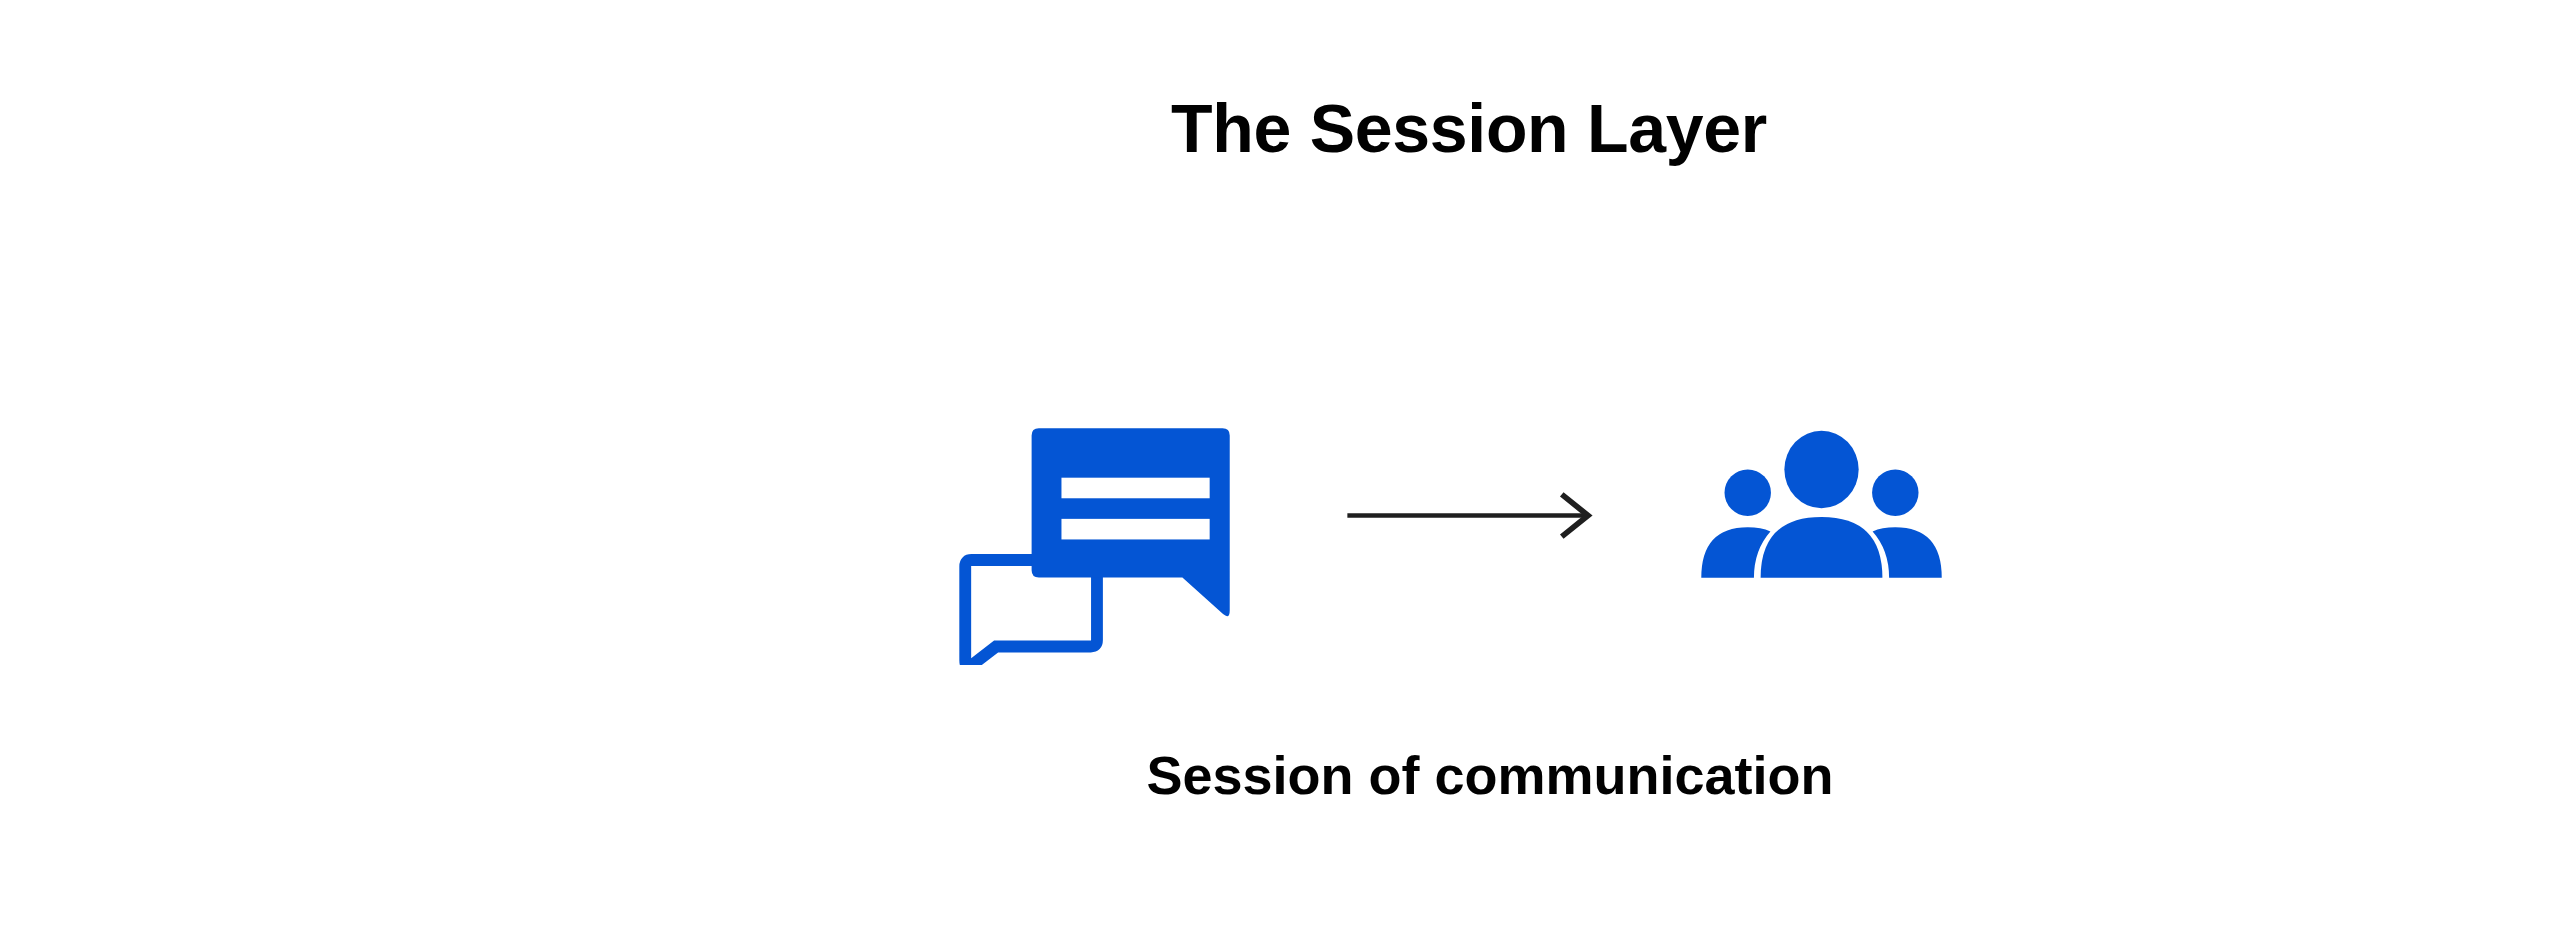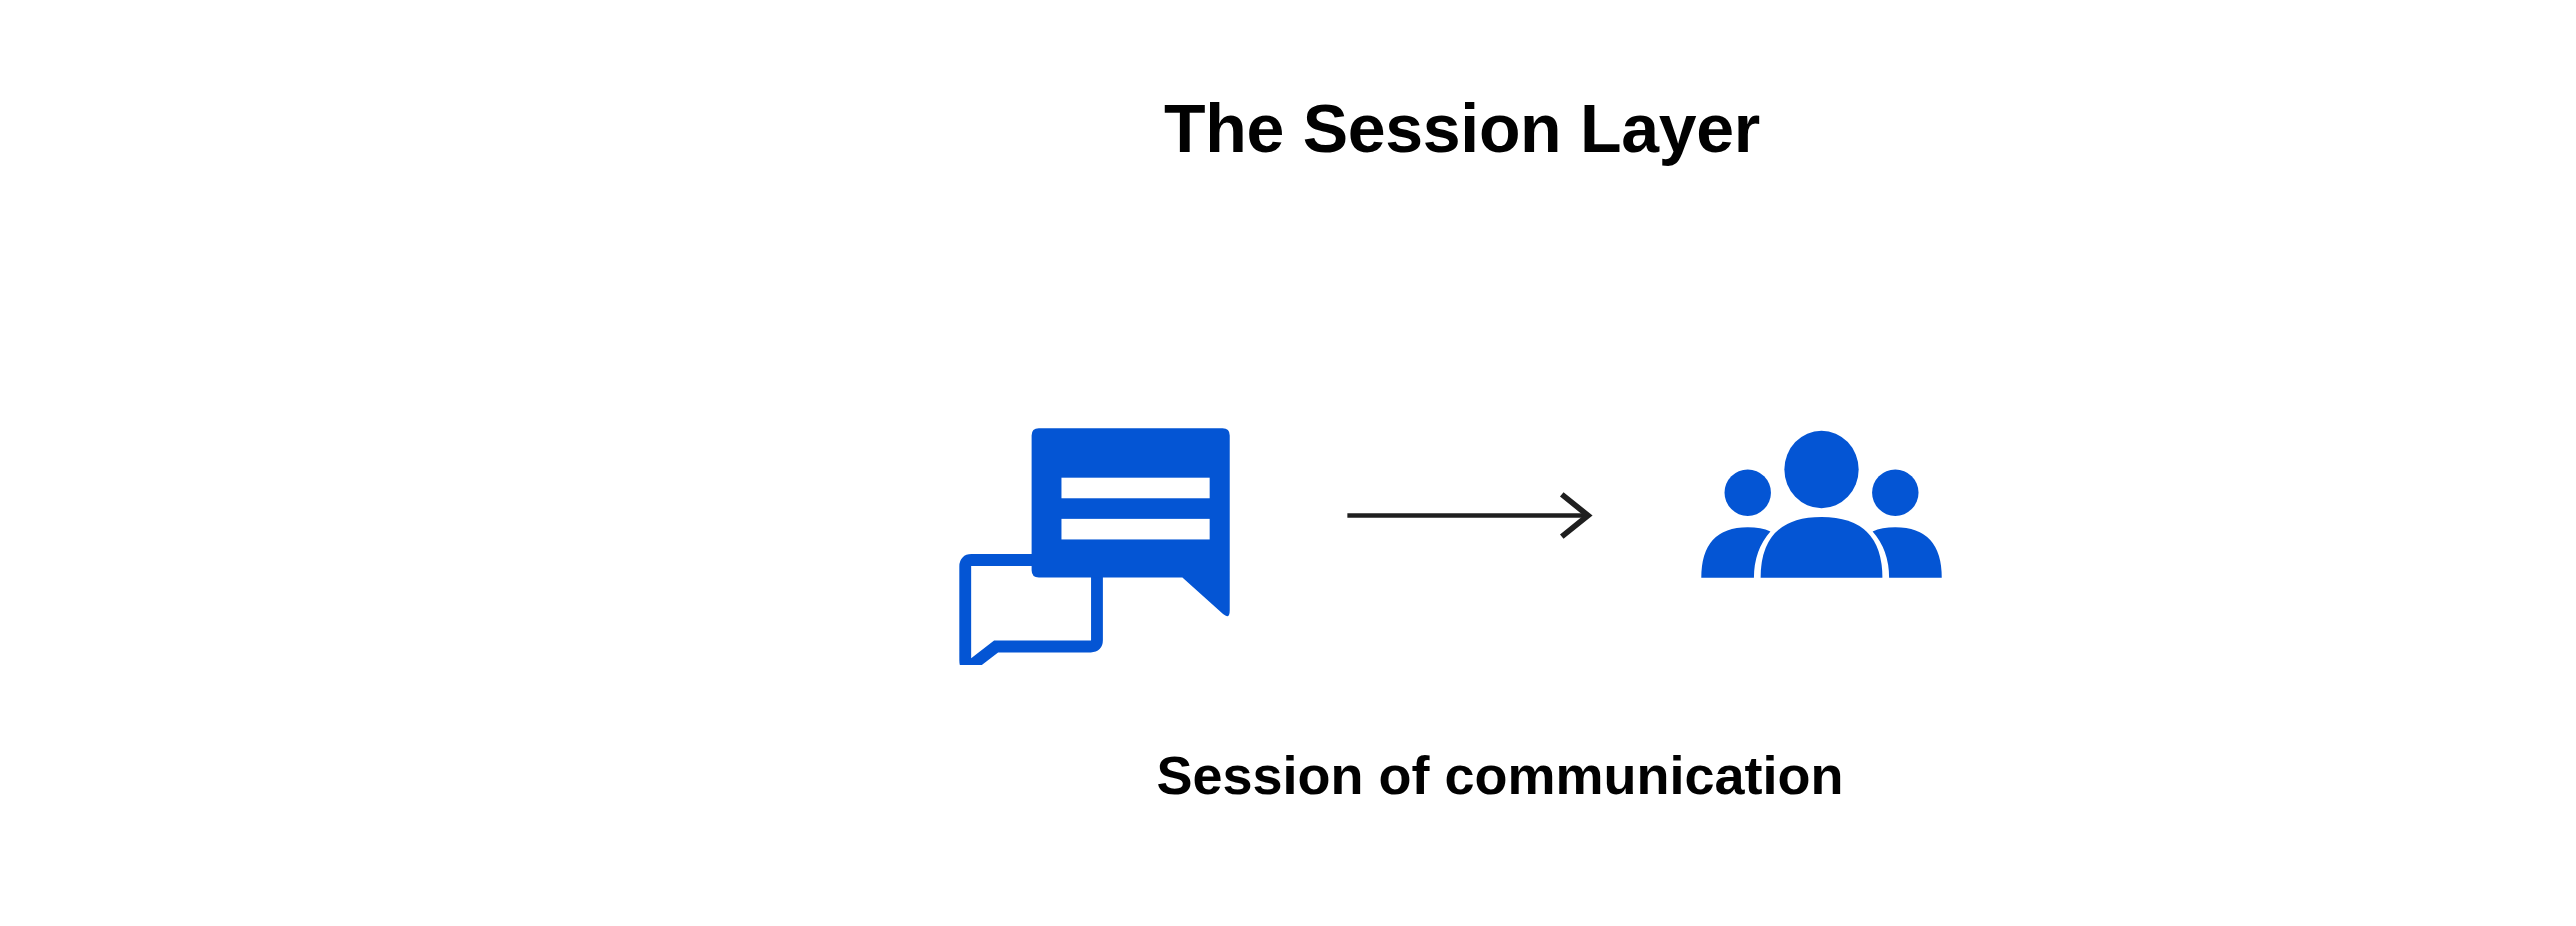--- a/index.html
+++ b/index.html
@@ -81,26 +81,26 @@
     font-size: 54px;
     font-weight: 700;
     line-height: 1.1;
     color: #010101;
     white-space: nowrap;
   }
   
   #caption .caption-inner {
     display: inline-block;
     position: relative;
-    left: 40px;
+    left: 30px;
   }
   #title .title-inner {
     display: inline-block;
     position: relative;
-    left: 2px;
+    left: 9px;
   }
 </style>
 </head>
 <body>
 
 <div id="slide">
 
   <div id="title">
     <span class="title-inner">The Session Layer</span>
   </div>

